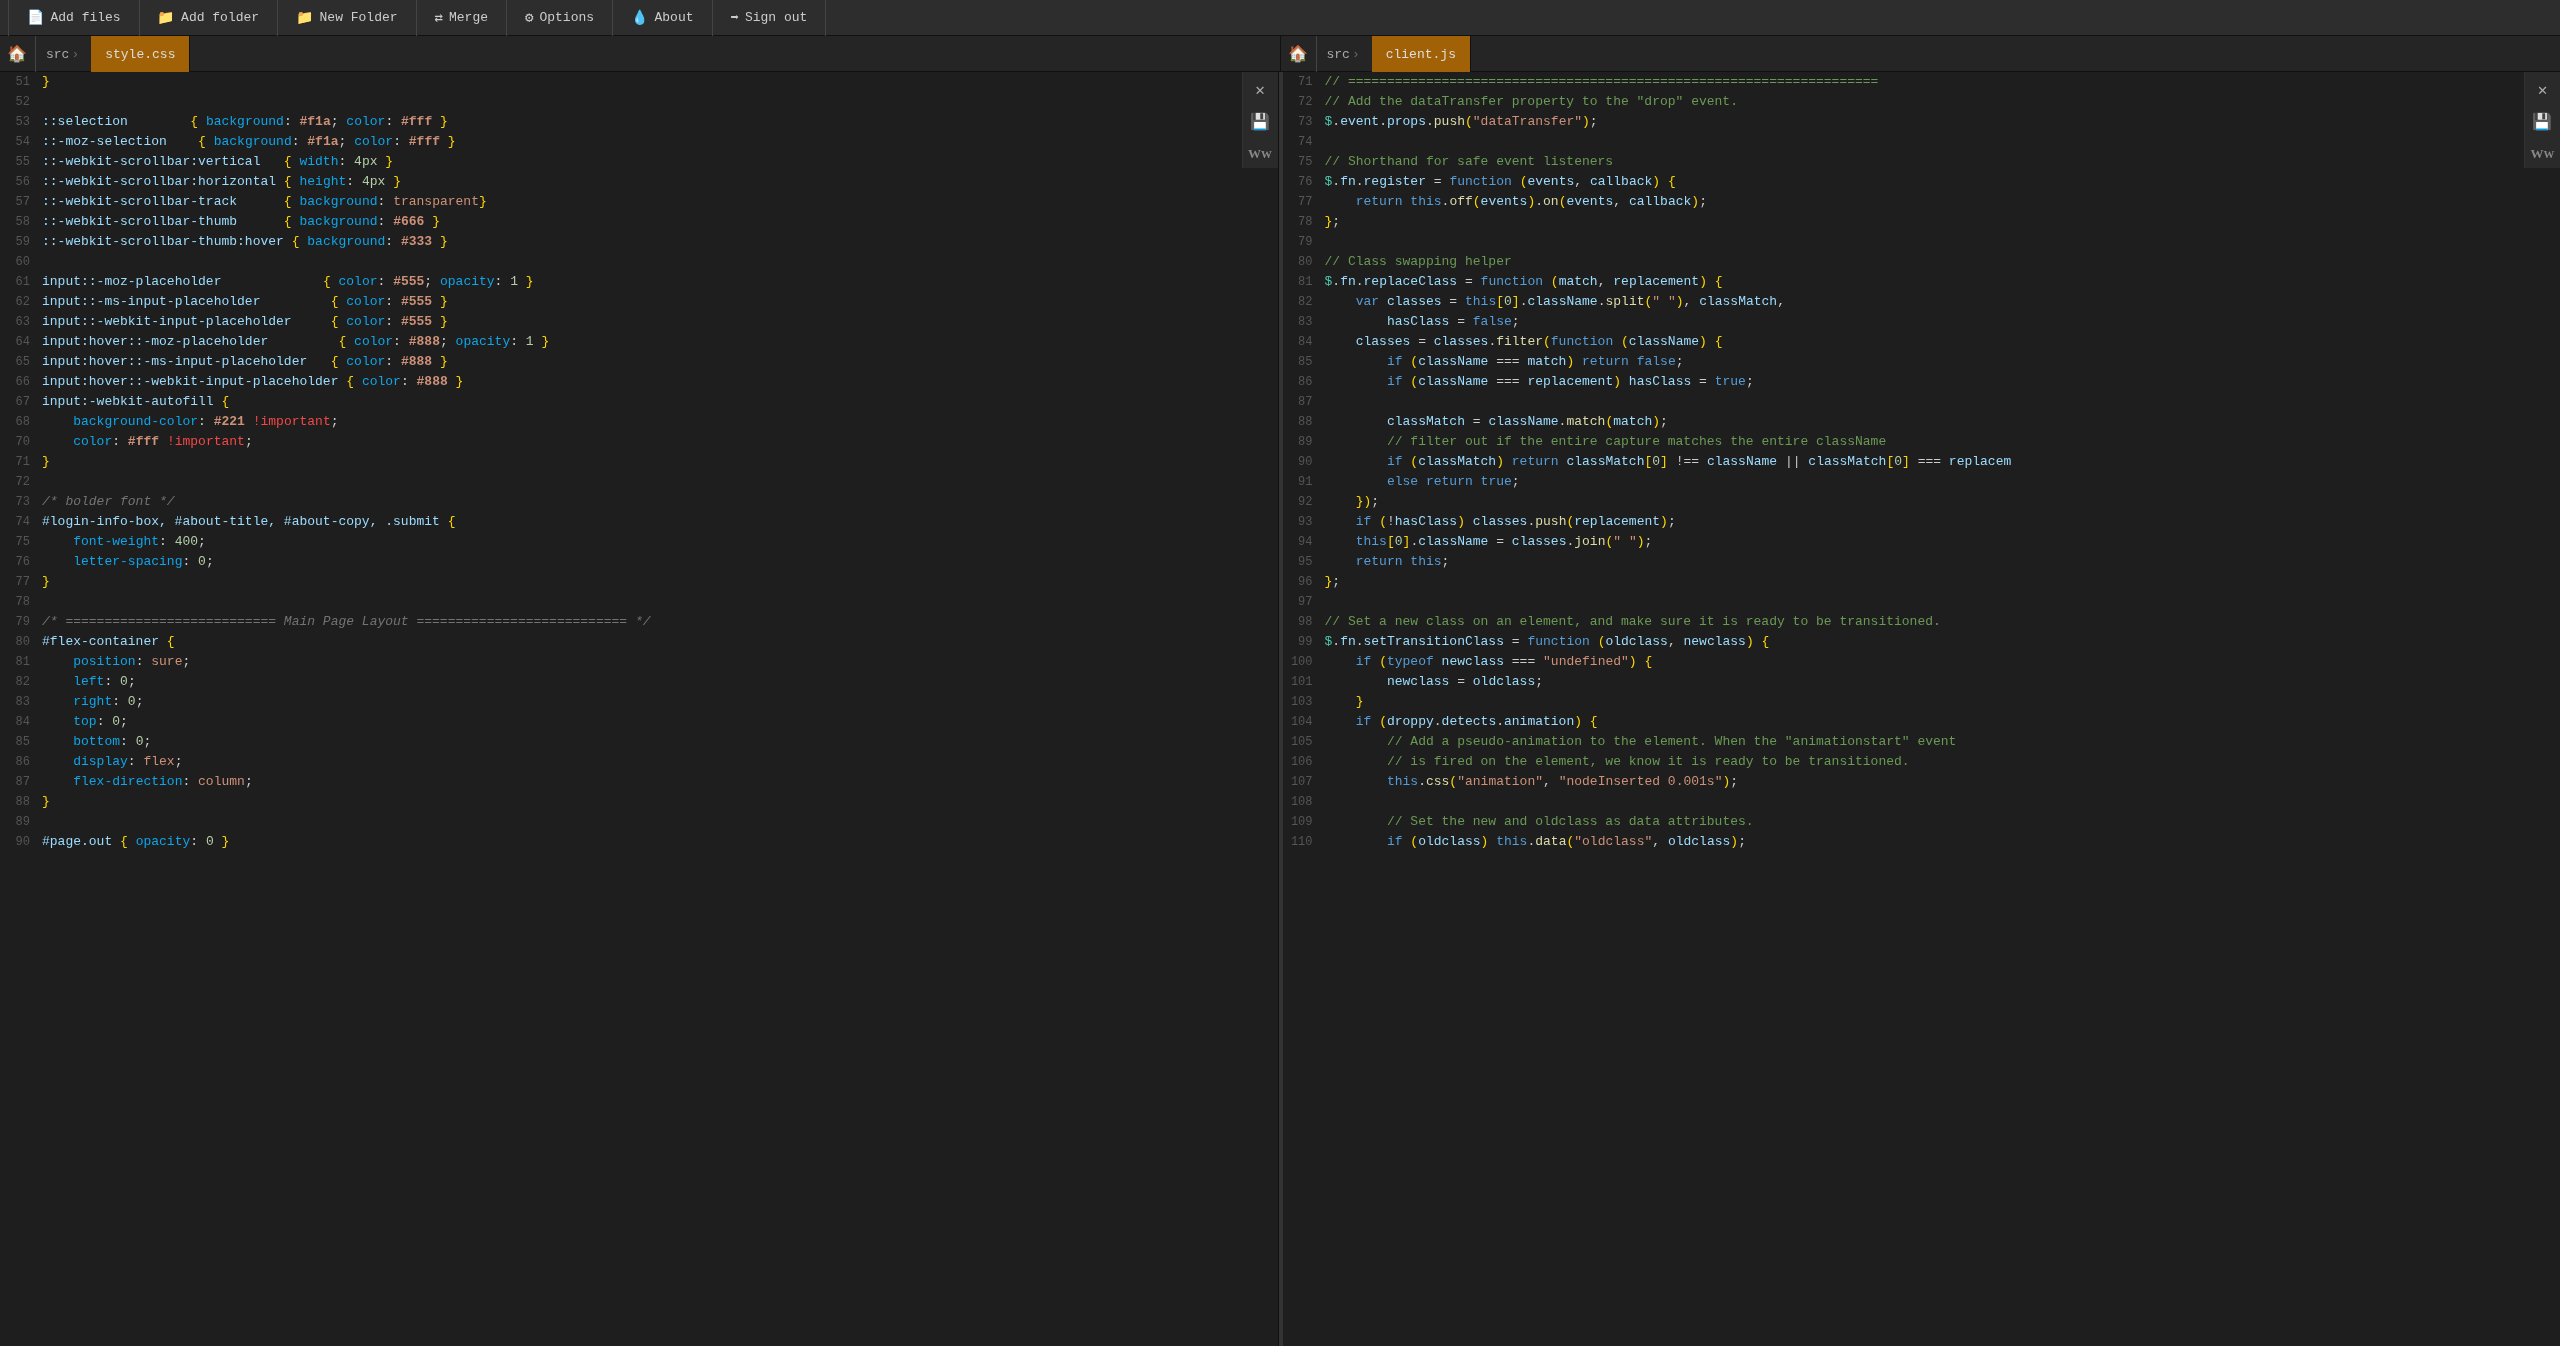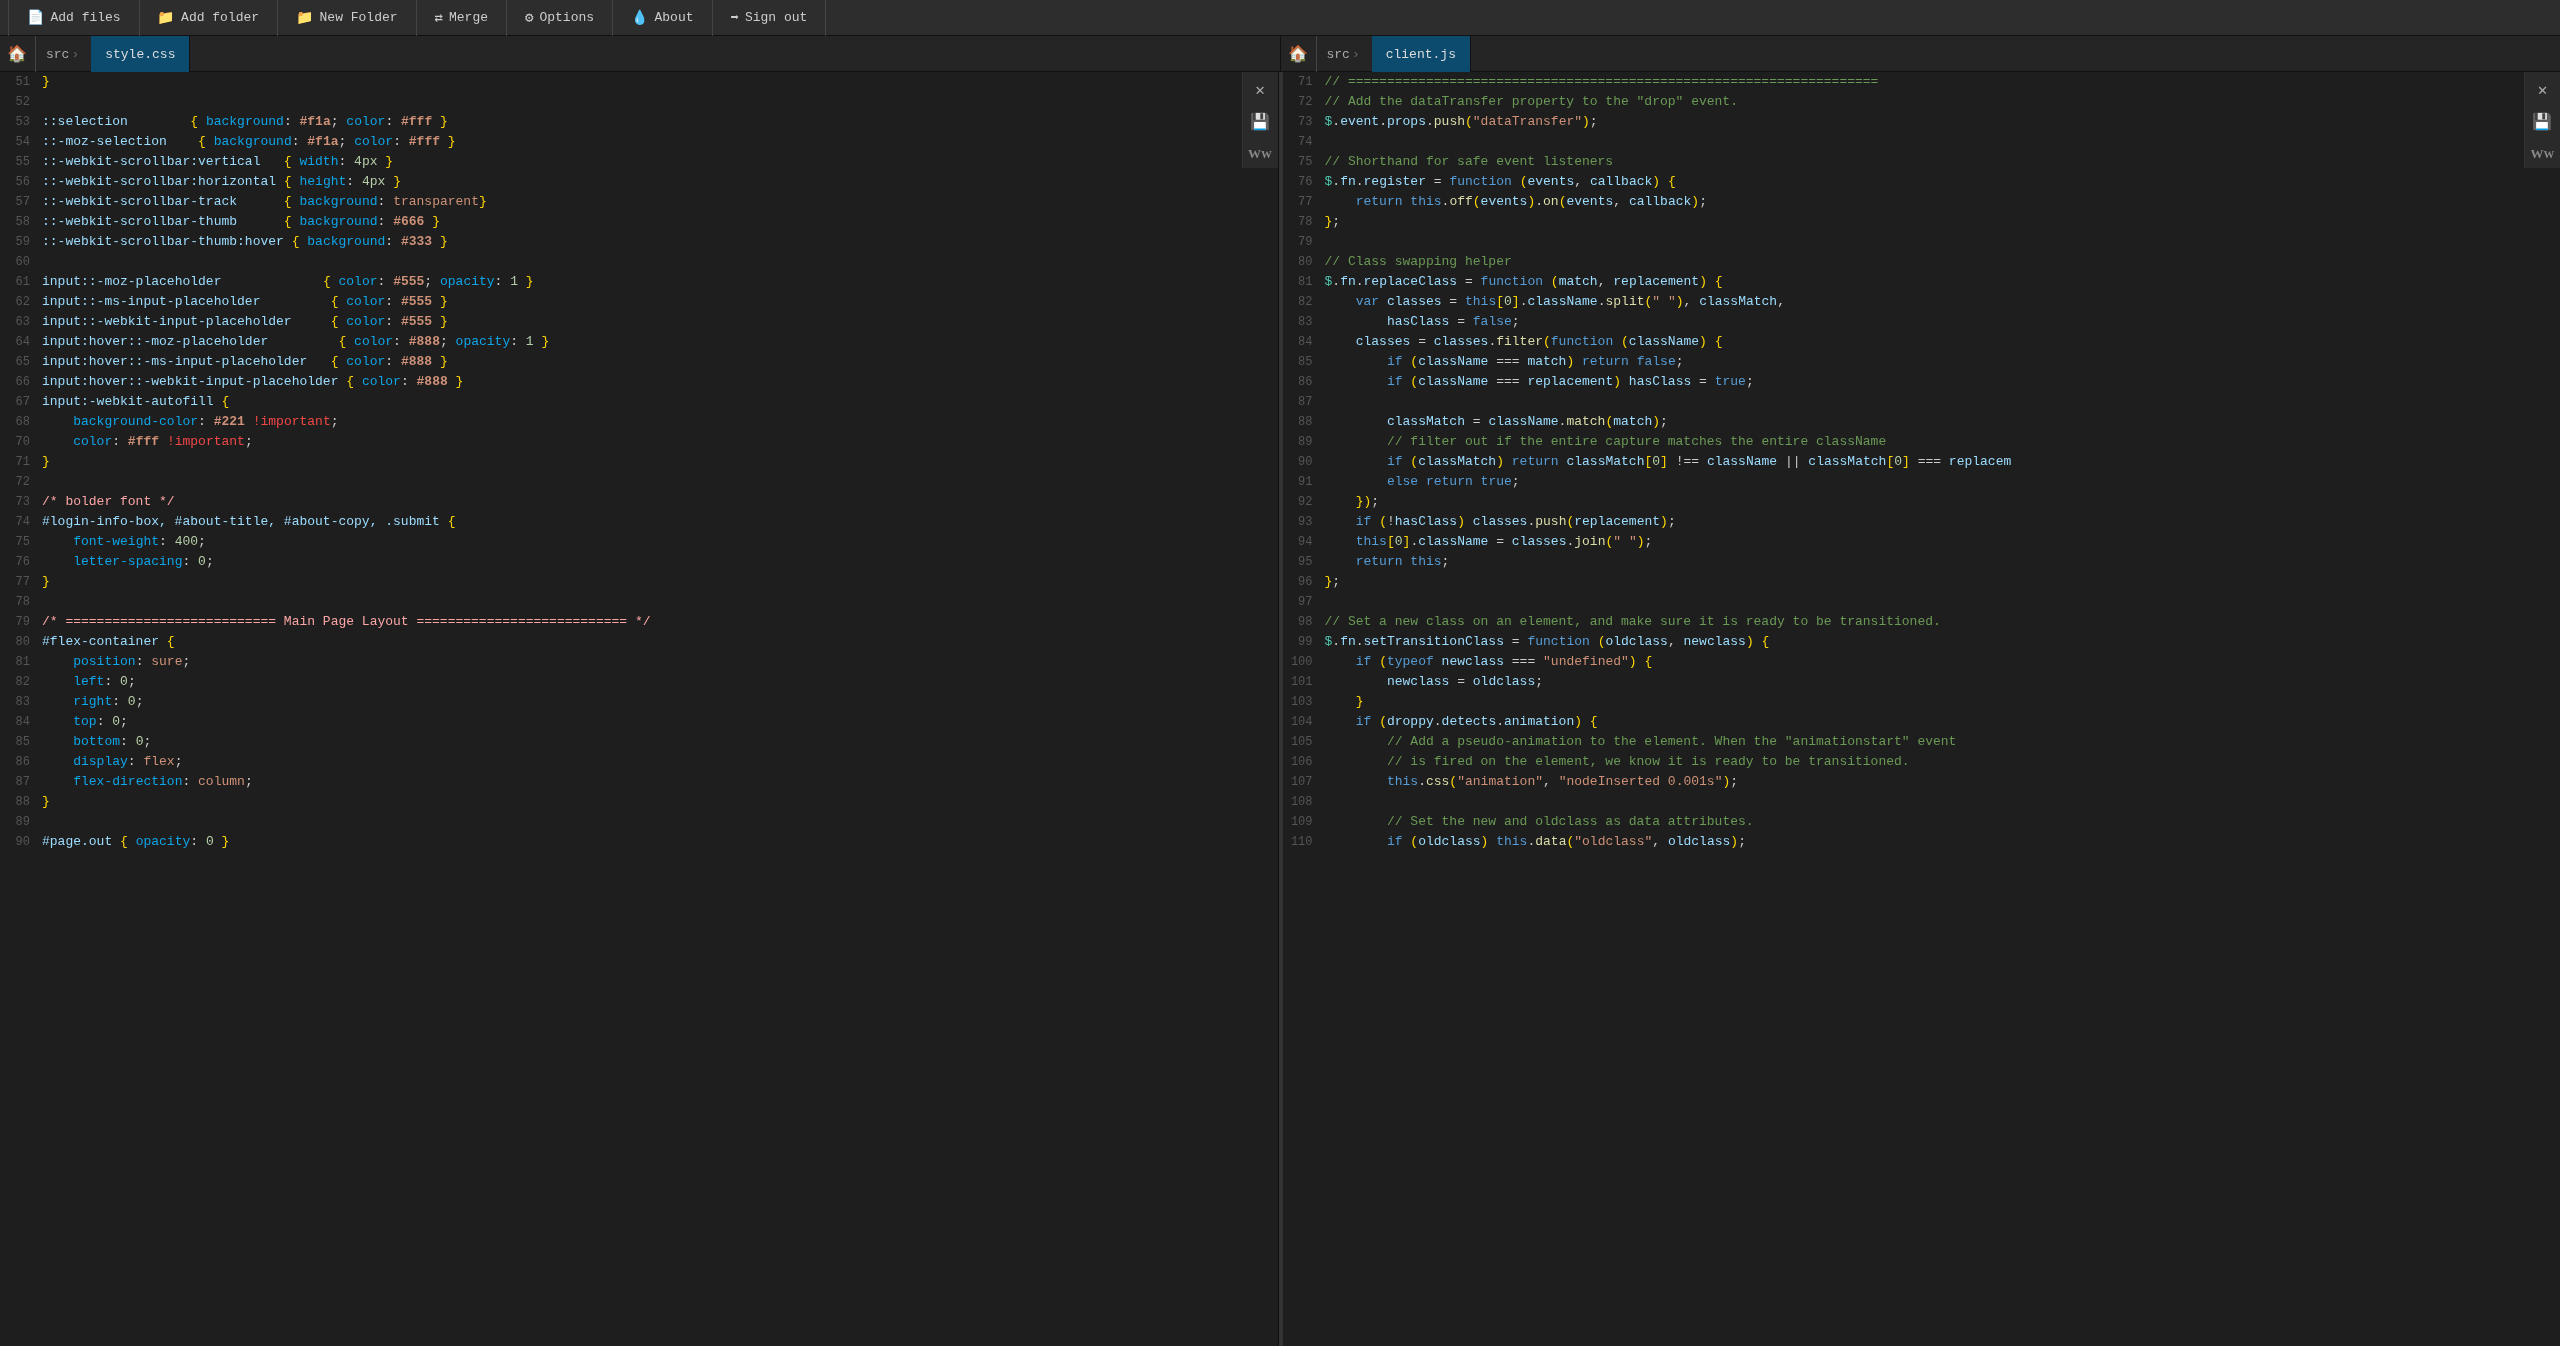--- a/index.html
+++ b/index.html
@@ -68,21 +68,21 @@
       padding: 0 10px;
       color: #aaa;
       font-size: 13px;
     }
     .breadcrumb .sep { color: #666; margin: 0 2px; }
     .tab-item {
       display: flex;
       align-items: center;
       height: 36px;
       padding: 0 14px;
-      background: #0c4a6e;
+      background: #a16207;
       color: #ddd;
       border-right: 1px solid #111;
       font-size: 13px;
       cursor: pointer;
     }
 
     
     #editors {
       display: flex;
       height: calc(100vh - 72px);
@@ -157,21 +157,21 @@
       white-space: pre;
       font-size: 13px;
     }
 
     
     .c-selector { color: #9cdcfe; }
     .c-pseudo { color: #9cdcfe; }
     .c-property { color: #0ea5e9; }
     .c-value { color: #ce9178; }
     .c-color { color: #ce9178; font-weight: bold; }
-    .c-comment { color: #fca5a5; }
+    .c-comment { color: #737373; font-style: italic; }
     .c-brace { color: #ffd700; }
     .c-number { color: #b5cea8; }
     .c-important { color: #f44747; }
     .c-punct { color: #ccc; }
 
     
     .js-comment { color: #6a9955; }
     .js-dollar { color: #4ec9b0; }
     .js-keyword { color: #569cd6; }
     .js-string { color: #ce9178; }

